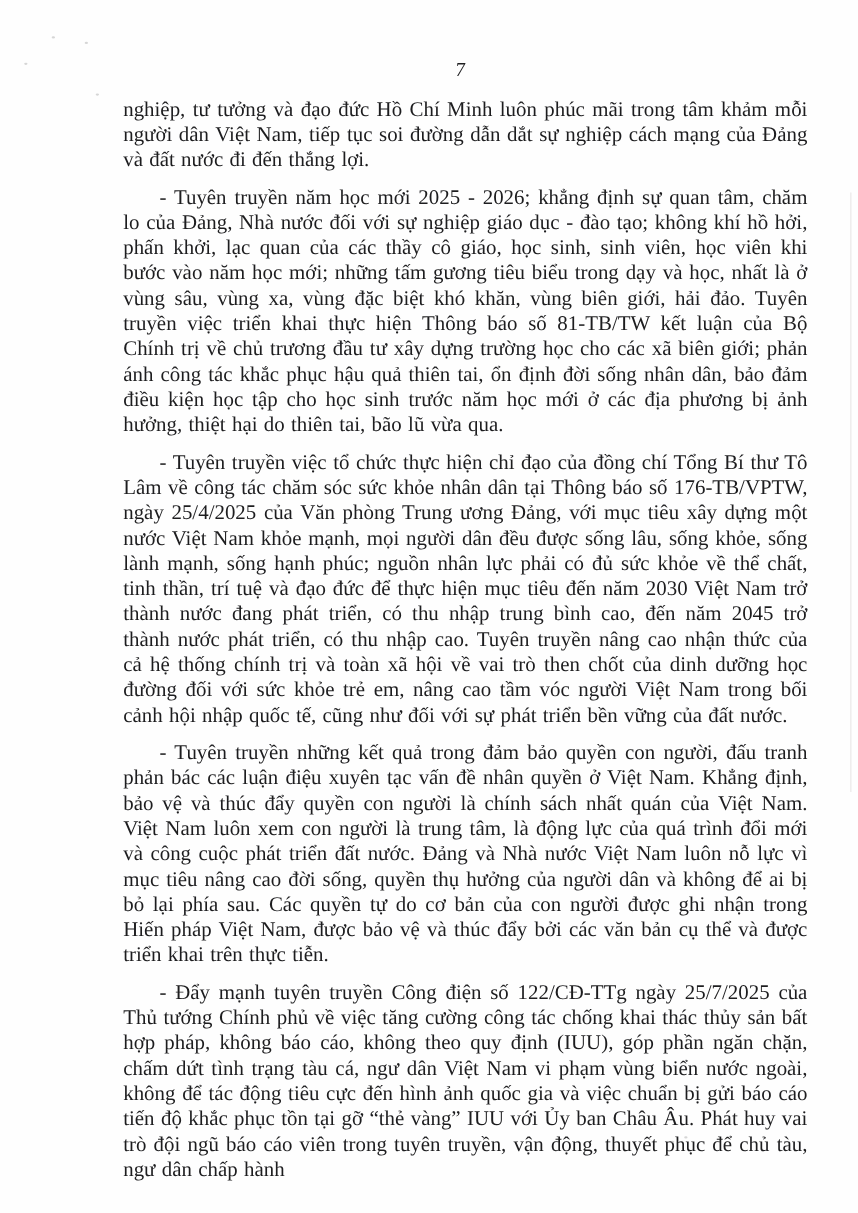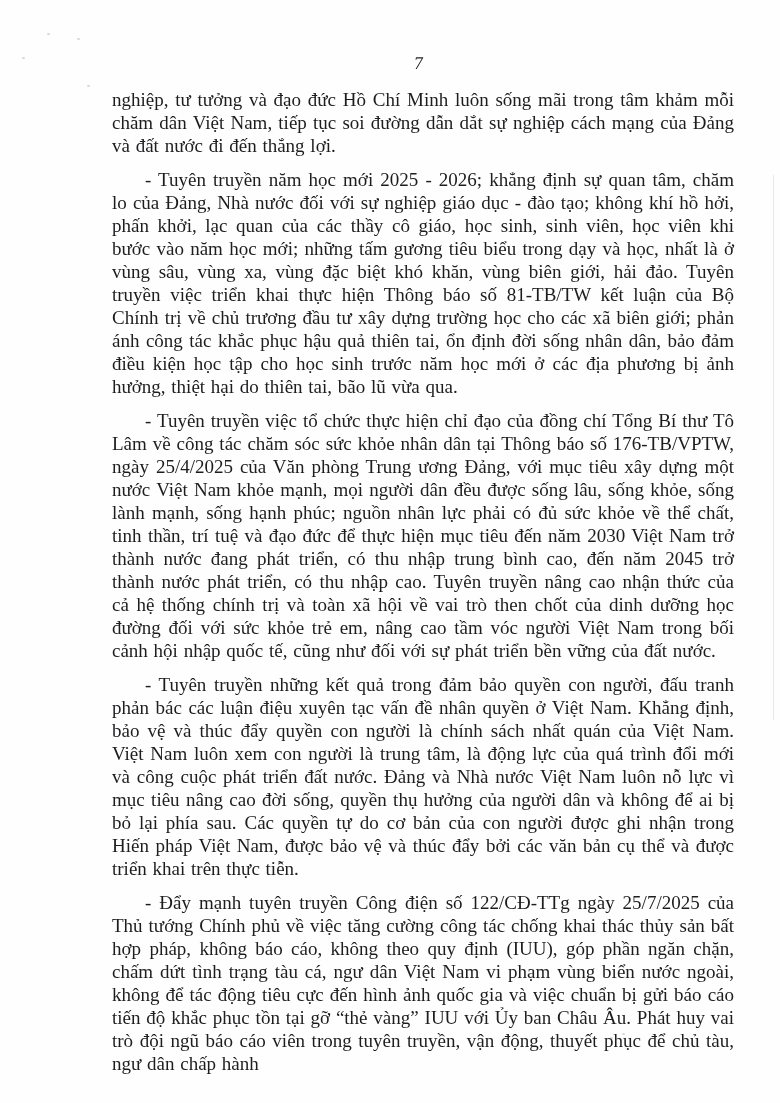--- a/index.html
+++ b/index.html
@@ -60,21 +60,21 @@
   }
 </style>
 </head>
 <body>
 
 <div class="page">
 
   <div class="page-number">7</div>
 
   <div class="content">
-    <p class="para no-indent">nghiệp, tư tưởng và đạo đức Hồ Chí Minh luôn sống mãi trong tâm khảm mỗi chăm dân Việt Nam, tiếp tục soi đường dẫn dắt sự nghiệp cách mạng của Đảng và đất nước đi đến thắng lợi.</p>
+    <p class="para no-indent">nghiệp, tư tưởng và đạo đức Hồ Chí Minh luôn phúc mãi trong tâm khảm mỗi người dân Việt Nam, tiếp tục soi đường dẫn dắt sự nghiệp cách mạng của Đảng và đất nước đi đến thắng lợi.</p>
     <p class="para">- Tuyên truyền năm học mới 2025 - 2026; khẳng định sự quan tâm, chăm lo của Đảng, Nhà nước đối với sự nghiệp giáo dục - đào tạo; không khí hồ hởi, phấn khởi, lạc quan của các thầy cô giáo, học sinh, sinh viên, học viên khi bước vào năm học mới; những tấm gương tiêu biểu trong dạy và học, nhất là ở vùng sâu, vùng xa, vùng đặc biệt khó khăn, vùng biên giới, hải đảo. Tuyên truyền việc triển khai thực hiện Thông báo số 81-TB/TW kết luận của Bộ Chính trị về chủ trương đầu tư xây dựng trường học cho các xã biên giới; phản ánh công tác khắc phục hậu quả thiên tai, ổn định đời sống nhân dân, bảo đảm điều kiện học tập cho học sinh trước năm học mới ở các địa phương bị ảnh hưởng, thiệt hại do thiên tai, bão lũ vừa qua.</p>
     <p class="para">- Tuyên truyền việc tổ chức thực hiện chỉ đạo của đồng chí Tổng Bí thư Tô Lâm về công tác chăm sóc sức khỏe nhân dân tại Thông báo số 176-TB/VPTW, ngày 25/4/2025 của Văn phòng Trung ương Đảng, với mục tiêu xây dựng một nước Việt Nam khỏe mạnh, mọi người dân đều được sống lâu, sống khỏe, sống lành mạnh, sống hạnh phúc; nguồn nhân lực phải có đủ sức khỏe về thể chất, tinh thần, trí tuệ và đạo đức để thực hiện mục tiêu đến năm 2030 Việt Nam trở thành nước đang phát triển, có thu nhập trung bình cao, đến năm 2045 trở thành nước phát triển, có thu nhập cao. Tuyên truyền nâng cao nhận thức của cả hệ thống chính trị và toàn xã hội về vai trò then chốt của dinh dưỡng học đường đối với sức khỏe trẻ em, nâng cao tầm vóc người Việt Nam trong bối cảnh hội nhập quốc tế, cũng như đối với sự phát triển bền vững của đất nước.</p>
     <p class="para">- Tuyên truyền những kết quả trong đảm bảo quyền con người, đấu tranh phản bác các luận điệu xuyên tạc vấn đề nhân quyền ở Việt Nam. Khẳng định, bảo vệ và thúc đẩy quyền con người là chính sách nhất quán của Việt Nam. Việt Nam luôn xem con người là trung tâm, là động lực của quá trình đổi mới và công cuộc phát triển đất nước. Đảng và Nhà nước Việt Nam luôn nỗ lực vì mục tiêu nâng cao đời sống, quyền thụ hưởng của người dân và không để ai bị bỏ lại phía sau. Các quyền tự do cơ bản của con người được ghi nhận trong Hiến pháp Việt Nam, được bảo vệ và thúc đẩy bởi các văn bản cụ thể và được triển khai trên thực tiễn.</p>
     <p class="para">- Đẩy mạnh tuyên truyền Công điện số 122/CĐ-TTg ngày 25/7/2025 của Thủ tướng Chính phủ về việc tăng cường công tác chống khai thác thủy sản bất hợp pháp, không báo cáo, không theo quy định (IUU), góp phần ngăn chặn, chấm dứt tình trạng tàu cá, ngư dân Việt Nam vi phạm vùng biển nước ngoài, không để tác động tiêu cực đến hình ảnh quốc gia và việc chuẩn bị gửi báo cáo tiến độ khắc phục tồn tại gỡ “thẻ vàng” IUU với Ủy ban Châu Âu. Phát huy vai trò đội ngũ báo cáo viên trong tuyên truyền, vận động, thuyết phục để chủ tàu, ngư dân chấp hành</p>
   </div>
 
   <div class="edge-line"></div>
   <div class="speck" style="left:47px;  top:33px;"></div>
   <div class="speck" style="left:77px;  top:38px;"></div>
   <div class="speck" style="left:22px;  top:57px;"></div>

